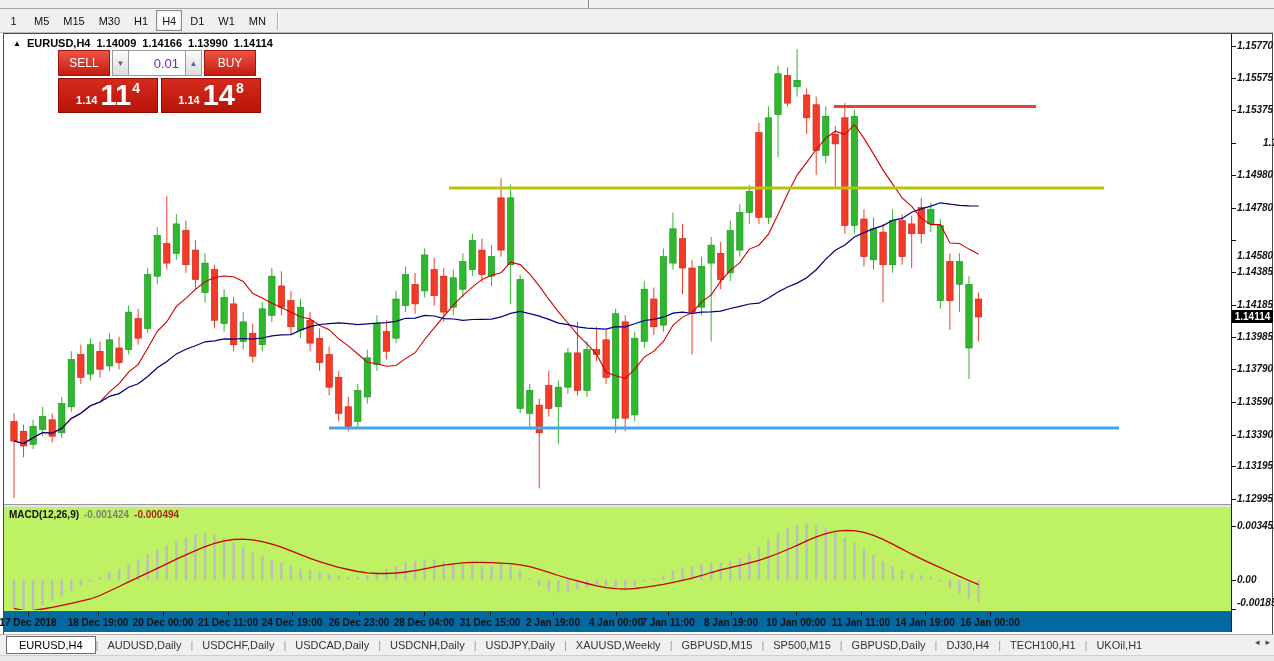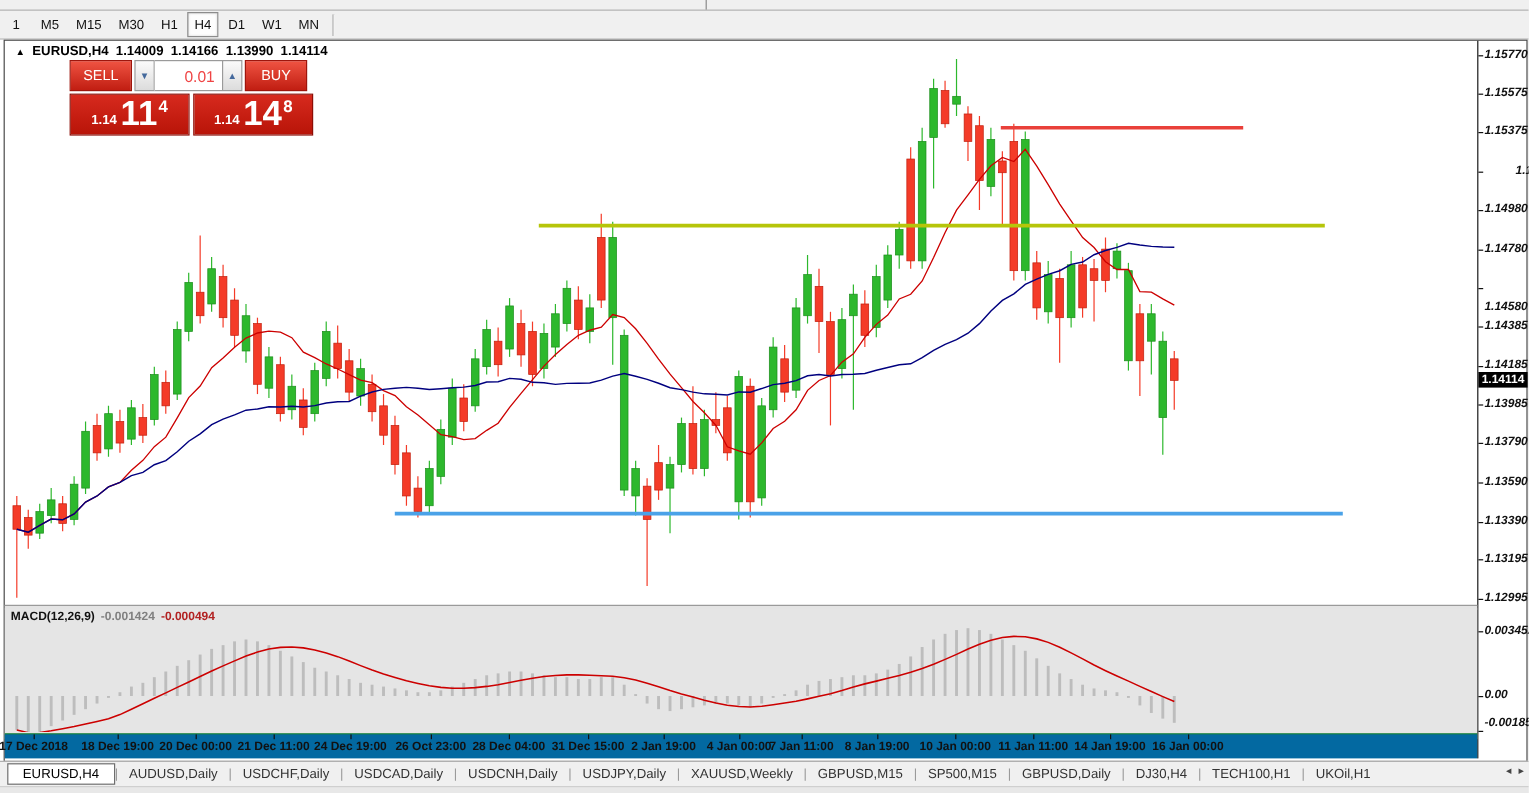--- a/index.html
+++ b/index.html
@@ -16,40 +16,40 @@
   
   #chart-window{position:absolute;left:3px;top:33px;width:1268px;height:600px;background:#fff;border:1px solid #4a4a4a;}
   #price-plot{position:absolute;left:0;top:0;width:1228px;height:470px;}
   #axis-vline{position:absolute;left:1227px;top:0;width:1px;height:598px;background:#1a1a1a;}
   #price-axis{position:absolute;left:1228px;top:0;width:40px;height:575px;font-style:italic;}
   .ax-label{position:absolute;left:5px;font-size:10px;font-weight:700;color:#111;white-space:nowrap;}
   .ax-tick{position:absolute;left:0;width:4px;height:1px;background:#111;}
   #cur-price{position:absolute;left:1228px;width:41px;height:13px;background:#000;color:#fff;
              font-size:10px;font-weight:700;text-align:center;line-height:13px;}
   #splitter{position:absolute;left:0;top:470px;width:1227px;height:3px;background:#e4e4e4;border-top:1px solid #9a9a9a;cursor:row-resize;}
-  #macd-panel{position:absolute;left:0;top:473px;width:1227px;height:104px;background:#e5e5e5;border-bottom:5px solid #15803d;}
+  #macd-panel{position:absolute;left:0;top:473px;width:1227px;height:104px;background:#bef264;border-bottom:5px solid #15803d;}
   #macd-label-row{position:absolute;left:5px;top:2px;font-size:10px;font-weight:700;color:#111;white-space:nowrap;}
   #macd-label-row .v1{color:#808080;margin-left:5px;}
   #macd-label-row .v2{color:#b22222;margin-left:5px;}
   #date-axis{position:absolute;left:0;top:578px;width:1227px;height:20px;background:#0369a1;}
   .dt-label{position:absolute;top:5px;width:90px;margin-left:-45px;text-align:center;font-size:10px;font-weight:700;color:#111;white-space:nowrap;}
   .dt-tick{position:absolute;top:0;width:1px;height:4px;background:#111;}
   
   #ohlc{position:absolute;left:9px;top:3px;display:flex;align-items:center;gap:6px;
         font-size:11px;font-weight:700;color:#000;}
   #ohlc .tri{font-size:8px;}
   
   #trade-panel{position:absolute;left:6px;top:16px;width:206px;padding-left:48px;}
   #trade-row1{display:flex;height:26px;}
   .trade-btn{width:52px;height:26px;background:linear-gradient(#ef5342,#c11e12);color:#fff;font-size:12px;
              display:flex;align-items:center;justify-content:center;border:1px solid #9e150c;box-sizing:border-box;cursor:pointer;}
   .spin-btn{width:17px;height:26px;background:linear-gradient(#fbfbfb,#dcdcdc);border:1px solid #9a9a9a;box-sizing:border-box;
             display:flex;align-items:center;justify-content:center;font-size:8px;color:#44699c;cursor:pointer;}
   #lot-field{width:56px;height:26px;background:#fff;border:1px solid #9a9a9a;border-left:none;border-right:none;box-sizing:border-box;
-             font-size:13px;color:#ef4444;text-align:right;padding:0 6px 0 0;font-family:"Liberation Sans",sans-serif;}
+             font-size:13px;color:#6d28d9;text-align:right;padding:0 6px 0 0;font-family:"Liberation Sans",sans-serif;}
   #trade-row1 .gap{width:2px;}
   #trade-row2{display:flex;margin-top:2px;gap:3px;}
   .quote-box{width:100px;height:35px;background:linear-gradient(#d72a1e,#b81408);border:1px solid #8d0d05;box-sizing:border-box;
              color:#fff;display:flex;align-items:flex-end;justify-content:center;padding-bottom:2px;cursor:pointer;}
   .q-small{font-size:11px;font-weight:700;margin:0 3px 4px 0;}
   .q-big{font-size:29px;font-weight:700;line-height:0.95;}
   .q-sup{font-size:14px;font-weight:700;margin:0 0 14px 1px;}
   
   #tab-bar{position:absolute;left:0;top:634px;width:1274px;height:21px;background:#f0f0f0;border-top:1px solid #b0b0b0;
            display:flex;align-items:center;padding-left:6px;box-sizing:border-box;}
@@ -491,21 +491,21 @@
         <div class="dt-label" style="left: 24px;">17 Dec 2018</div>
         <div class="dt-tick" style="left: 94px;"></div>
         <div class="dt-label" style="left: 94px;">18 Dec 19:00</div>
         <div class="dt-tick" style="left: 159px;"></div>
         <div class="dt-label" style="left: 159px;">20 Dec 00:00</div>
         <div class="dt-tick" style="left: 224px;"></div>
         <div class="dt-label" style="left: 224px;">21 Dec 11:00</div>
         <div class="dt-tick" style="left: 288px;"></div>
         <div class="dt-label" style="left: 288px;">24 Dec 19:00</div>
         <div class="dt-tick" style="left: 355px;"></div>
-        <div class="dt-label" style="left: 355px;">26 Oct 23:00</div>
+        <div class="dt-label" style="left: 355px;">26 Dec 23:00</div>
         <div class="dt-tick" style="left: 420px;"></div>
         <div class="dt-label" style="left: 420px;">28 Dec 04:00</div>
         <div class="dt-tick" style="left: 486px;"></div>
         <div class="dt-label" style="left: 486px;">31 Dec 15:00</div>
         <div class="dt-tick" style="left: 549px;"></div>
         <div class="dt-label" style="left: 549px;">2 Jan 19:00</div>
         <div class="dt-tick" style="left: 612px;"></div>
         <div class="dt-label" style="left: 612px;">4 Jan 00:00</div>
         <div class="dt-tick" style="left: 664px;"></div>
         <div class="dt-label" style="left: 664px;">7 Jan 11:00</div>

